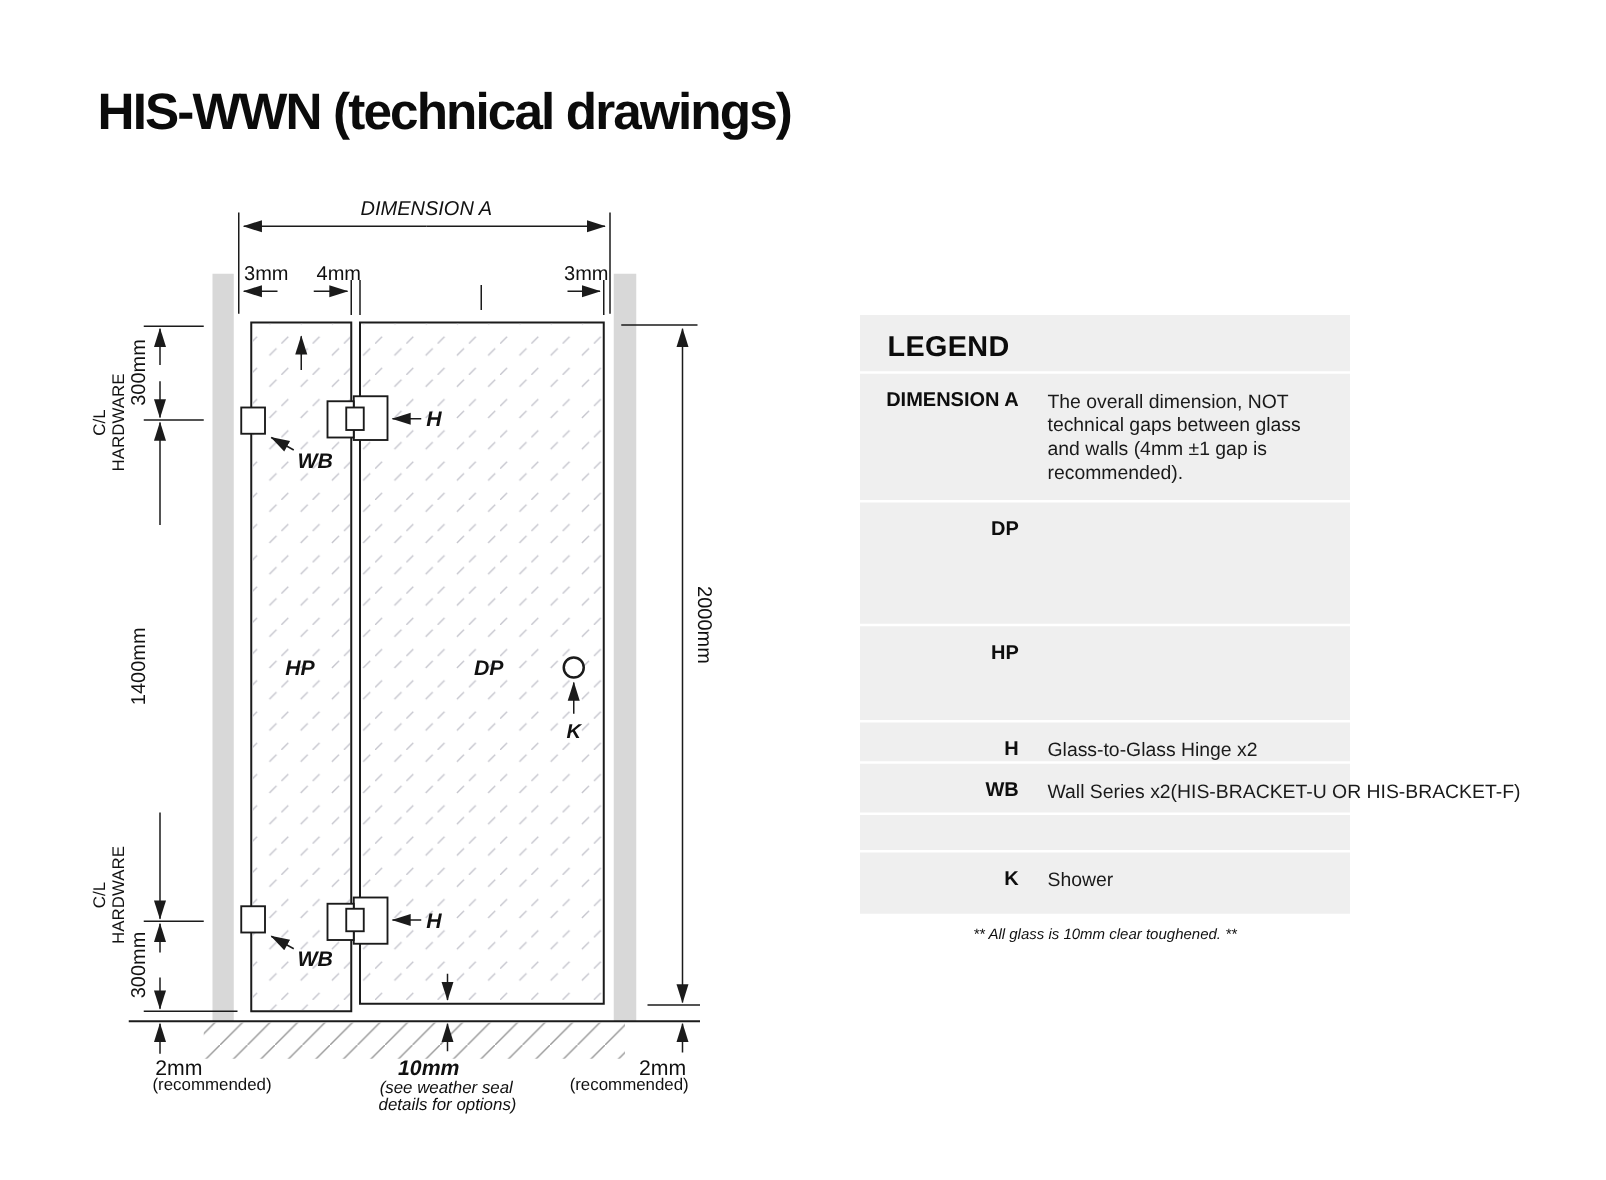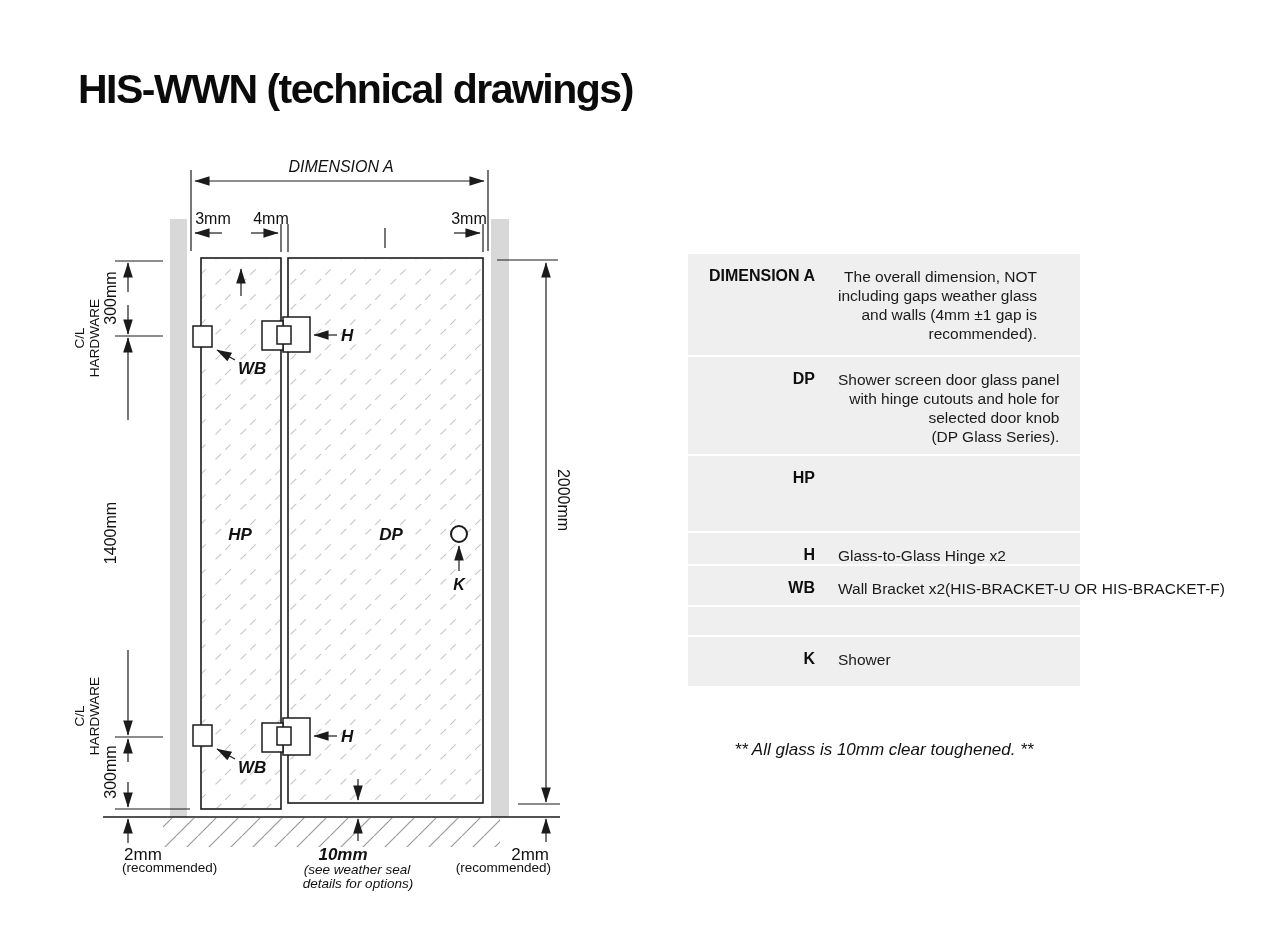--- a/index.html
+++ b/index.html
@@ -14,22 +14,22 @@
   svg text{fill:#111;font-family:"Liberation Sans",sans-serif;}
   svg .t16{font-size:16px;}
   svg .t13{font-size:13.5px;}
   svg .t17{font-size:17px;}
   svg .it{font-style:italic;}
   svg .bi{font-style:italic;font-weight:bold;}
   .legend{position:absolute;left:688px;top:252px;width:392px;background:#efefef;}
   .legend-header{height:45px;box-sizing:border-box;padding:12px 0 0 22px;font-size:23px;font-weight:bold;letter-spacing:.3px;color:#0b0b0b;}
   .lrow{display:flex;box-sizing:border-box;border-top:2px solid #ffffff;padding-top:13px;align-items:flex-start;}
   .term{width:127px;text-align:right;font-weight:bold;font-size:16px;flex:none;color:#0e0e0e;}
-  .def{margin-left:23px;font-size:15.5px;line-height:19px;white-space:nowrap;color:#1a1a1a;text-align:right;}
-  .footnote{position:absolute;left:688px;top:740px;width:392px;text-align:center;font-style:italic;font-size:17px;color:#111;}
+  .def{margin-left:23px;font-size:15.5px;line-height:19px;white-space:nowrap;color:#1a1a1a;}
+  .footnote{position:absolute;left:688px;top:740px;width:392px;text-align:center;font-style:italic;font-size:12px;color:#111;}
 </style>
 </head>
 <body>
 
 <h1 class="page-title">HIS-WWN (technical drawings)</h1>
 
 <svg class="drawing" width="1285" height="944" viewBox="0 0 1285 944">
   <defs>
     <marker id="ah" viewBox="0 0 12 9" refX="11.5" refY="4.5" markerWidth="13" markerHeight="9.5" orient="auto">
       <path d="M0,0.7 L12,4.5 L0,8.3 Z" fill="#1b1b1b"></path>
@@ -138,56 +138,51 @@
 
   <text class="t17 bi" x="343" y="860" text-anchor="middle">10mm</text>
   <text class="t13 it" x="357" y="874" text-anchor="middle">(see weather seal</text>
   <text class="t13 it" x="358" y="888" text-anchor="middle">details for options)</text>
 
   <text class="t17" x="549" y="860" text-anchor="end">2mm</text>
   <text class="t13" x="551" y="872" text-anchor="end">(recommended)</text>
 </svg>
 
 <div class="legend">
+  <div class="legend-header">LEGEND</div>
 
   <div class="lrow" style="height:103px">
     <span class="term">DIMENSION A</span>
     <div class="def">
       <div>The overall dimension, NOT</div>
-      <div>including gaps weather glass</div>
+      <div>technical gaps between glass</div>
       <div>and walls (4mm ±1 gap is</div>
       <div>recommended).</div>
     </div>
   </div>
 
   <div class="lrow" style="height:99px">
     <span class="term">DP</span>
-    <div class="def">
-      <div>Shower screen door glass panel</div>
-      <div>with hinge cutouts and hole for</div>
-      <div>selected door knob</div>
-      <div>(DP Glass Series).</div>
-    </div>
   </div>
 
   <div class="lrow" style="height:77px">
     <span class="term">HP</span>
   </div>
 
   <div class="lrow" style="height:33px">
     <span class="term">H</span>
     <div class="def">
       <div>Glass-to-Glass Hinge x2</div>
     </div>
   </div>
 
   <div class="lrow" style="height:41px">
     <span class="term">WB</span>
     <div class="def">
-      <div>Wall Bracket x2(HIS-BRACKET-U OR HIS-BRACKET-F)</div>
+      <div>Wall Series x2(HIS-BRACKET-U OR HIS-BRACKET-F)</div>
     </div>
   </div>
 
   <div class="lrow" style="height:30px">
     <span class="term"></span>
   </div>
 
   <div class="lrow" style="height:51px">
     <span class="term">K</span>
     <div class="def">

